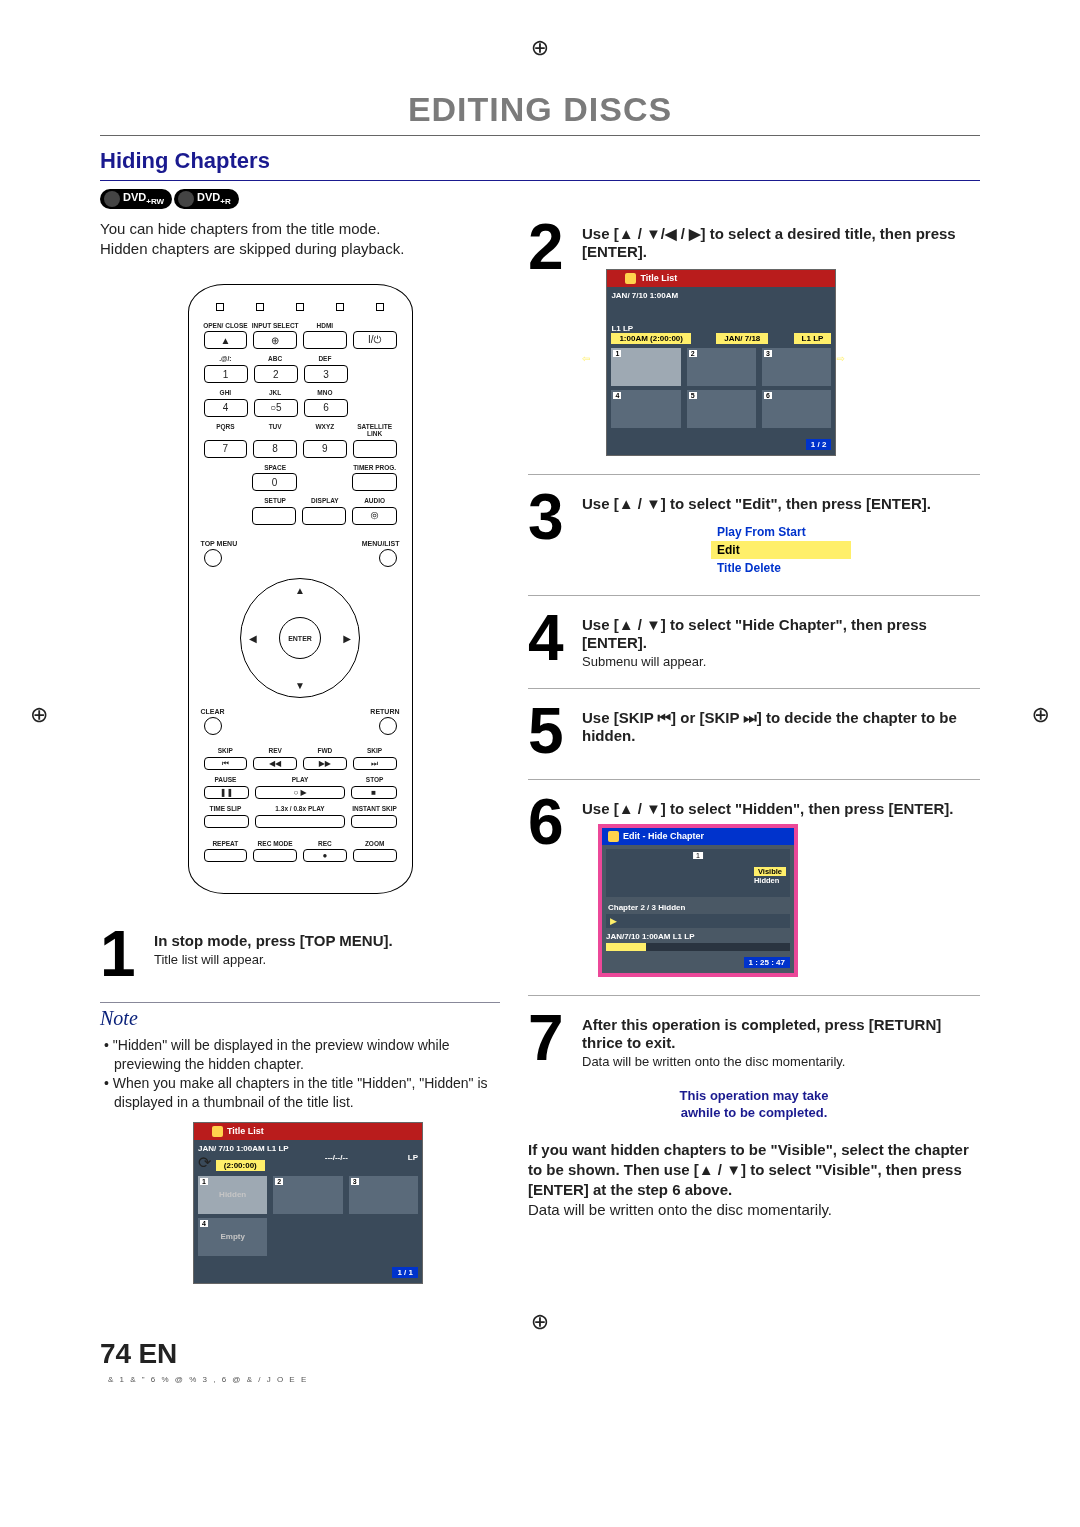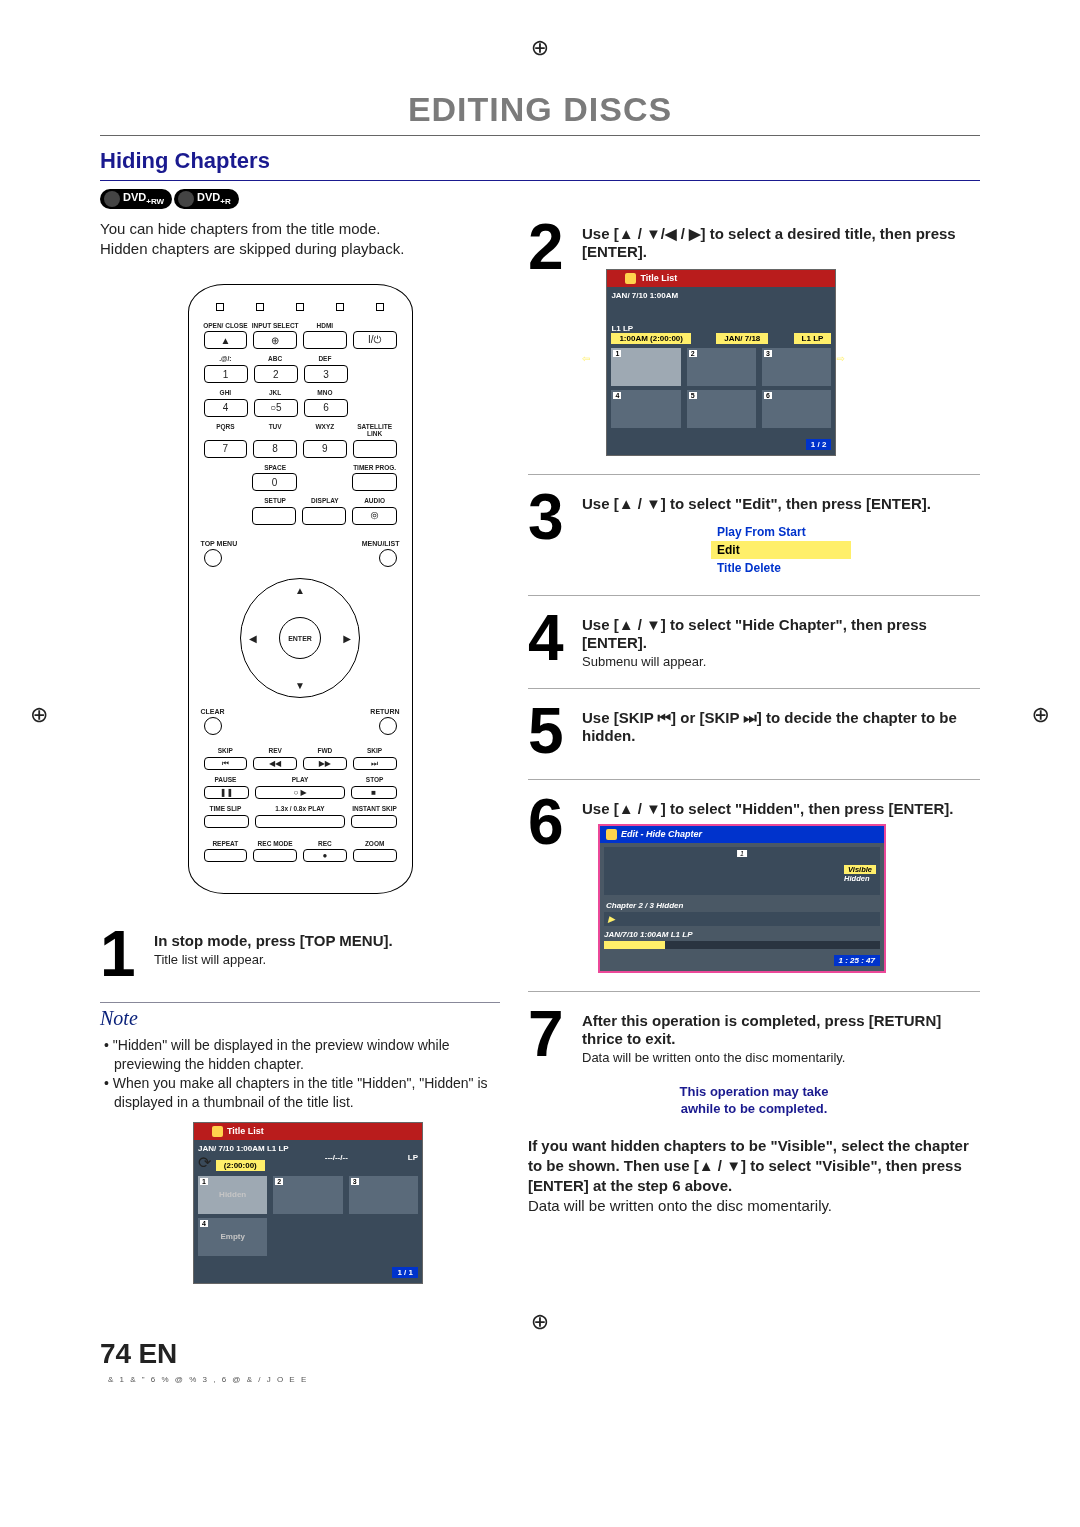--- a/index.html
+++ b/index.html
@@ -144,21 +144,21 @@
   .caution-box { width:260px; margin:2px auto 18px auto; text-align:center; font-size:13px; font-weight:bold; color:#1a1a8f; line-height:1.3; }
 
   .footer {
     margin-top:54px; font-size:13px;
     display:flex; align-items:center; justify-content:space-between;
   }
   .page-num { font-size:28px; font-weight:900; }
   .foot-line { font-size:8px; letter-spacing:2px; color:#555; position:absolute; bottom:46px; left:108px; }
 
   
-  .ehc { width:288px; margin:6px 0 0 16px; border:2px solid #ec4899;font-style:italic; }
+  .ehc { width:200px; margin:6px 0 0 16px; border:4px solid #ec4899; }
   .ehc .bar { background:#0033cc;color:#fff;font-size:9px;font-weight:bold;padding:3px 6px; }
   .ehc .body { background:#4a5865; padding:4px; }
   .ehc .preview { height:48px; background:#3a4a5a; position:relative; display:flex; justify-content:flex-end; }
   .ehc .preview .pn { position:absolute; left:50%; top:3px; transform:translateX(-50%); background:#fff; color:#000; font-size:7px; padding:0 3px; }
   .ehc .vh { font-size:7.5px; }
   .ehc .vh .v { background:#ffef6a; color:#000; padding:0 4px; font-weight:bold; display:inline-block; }
   .ehc .vh .h { color:#fff; font-weight:bold; display:block; }
   .ehc .chap { color:#fff; font-size:8px; font-weight:bold; margin:6px 0 2px 2px; }
   .ehc .pbar { height:14px; background:#3a4a5a; display:flex; align-items:center; padding-left:4px; }
   .ehc .pbar span { color:#ffef6a; font-size:9px; }

